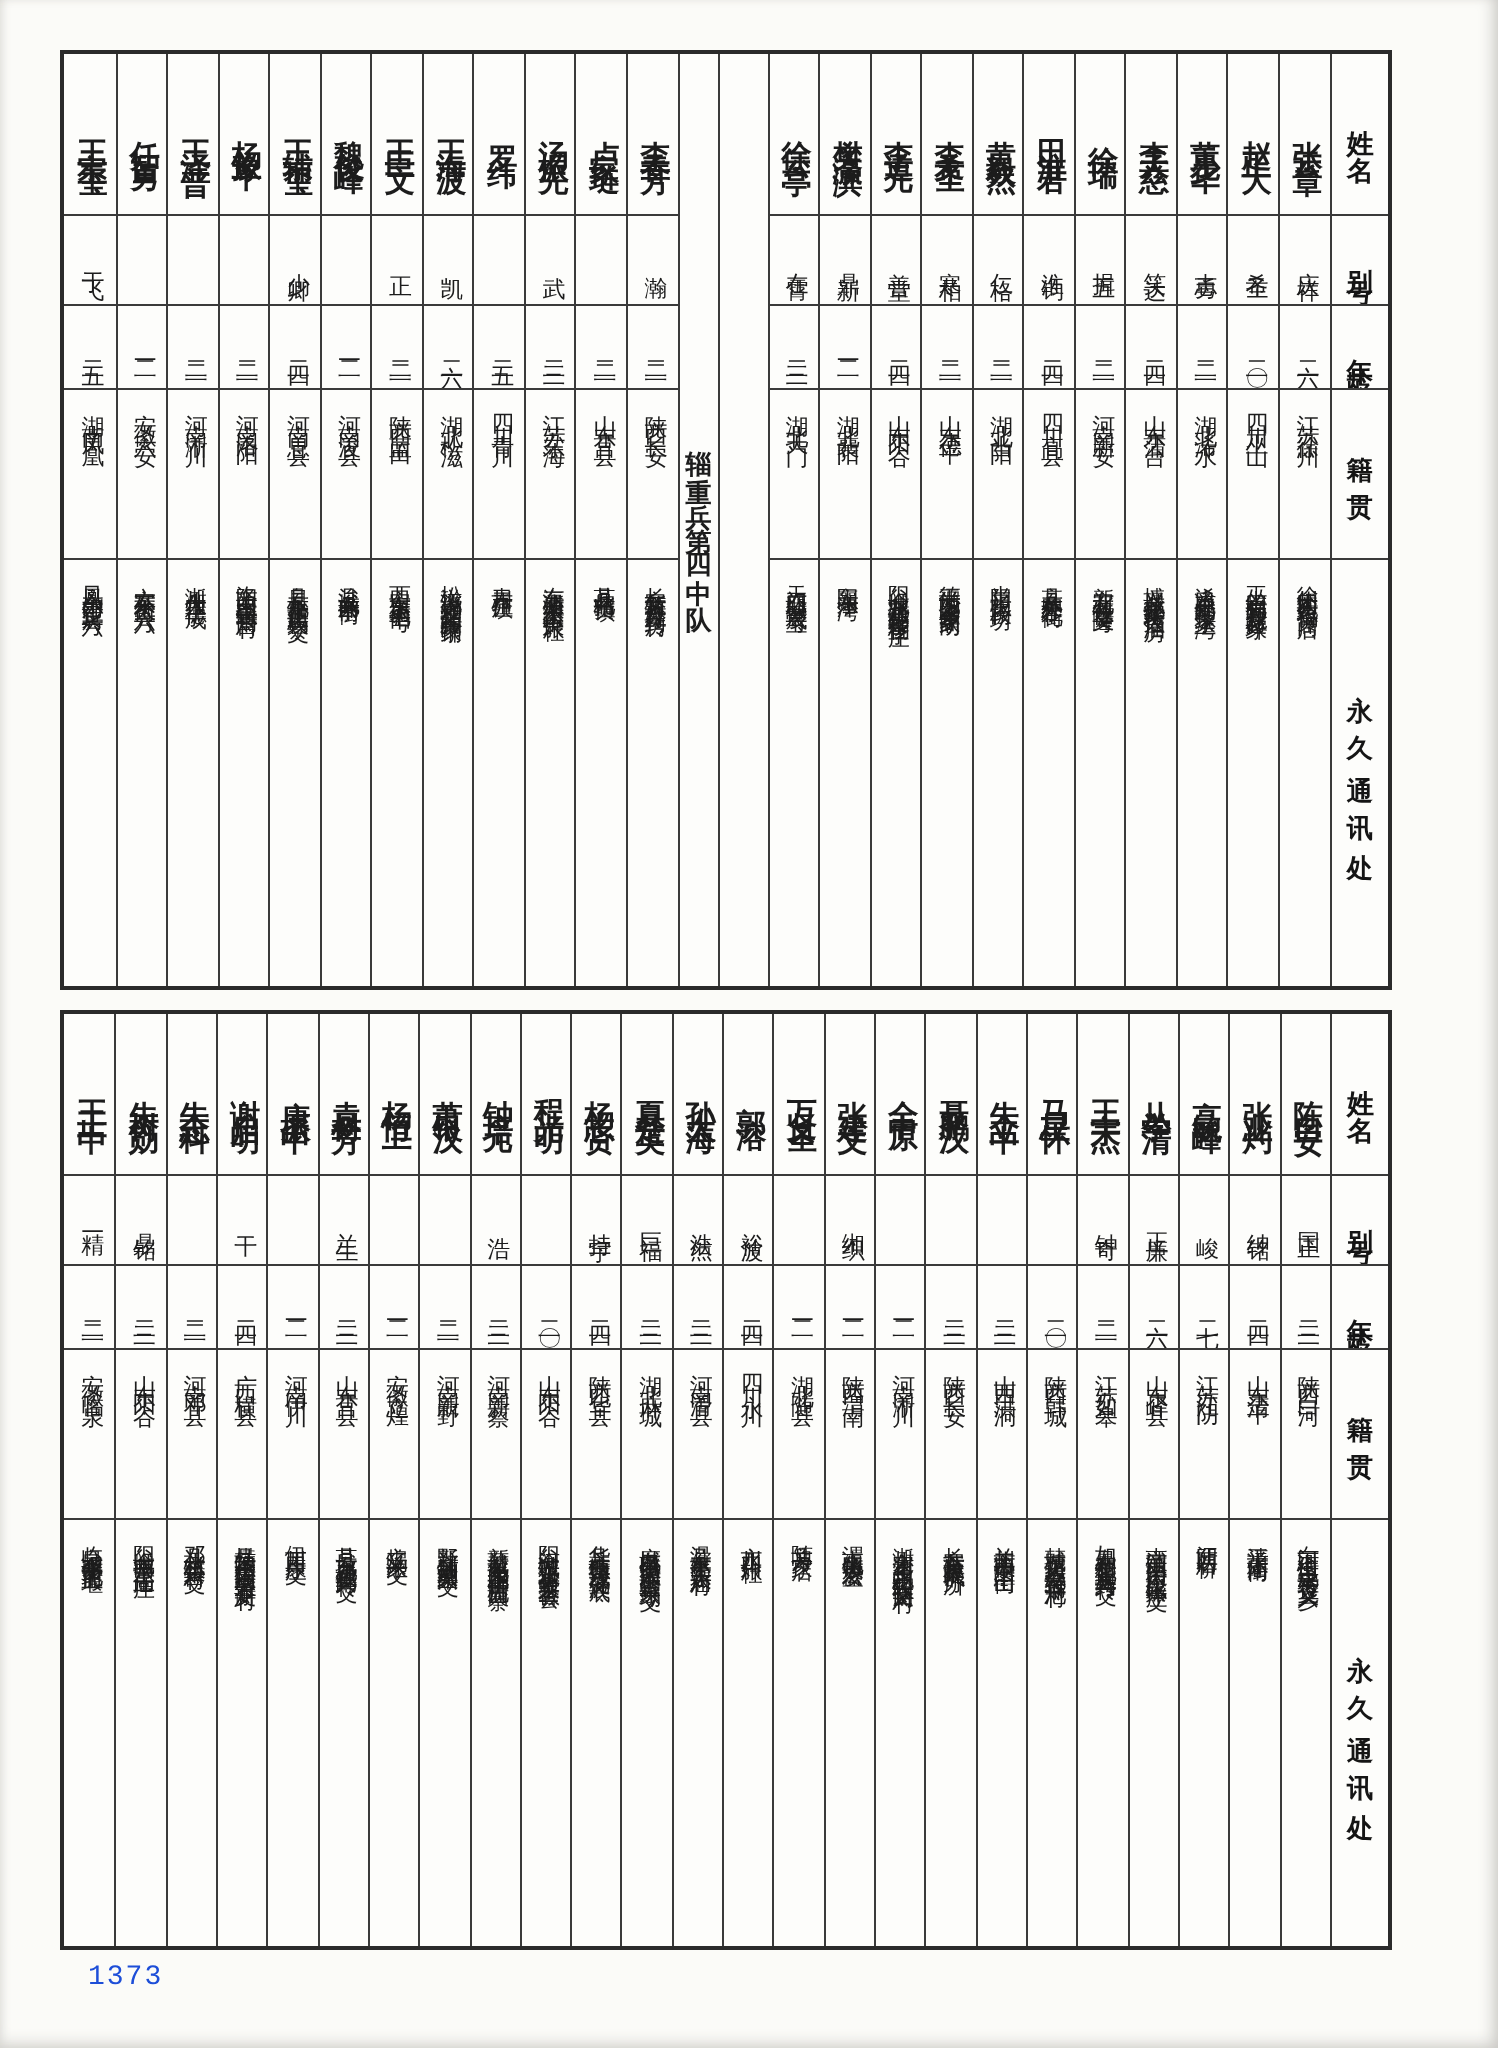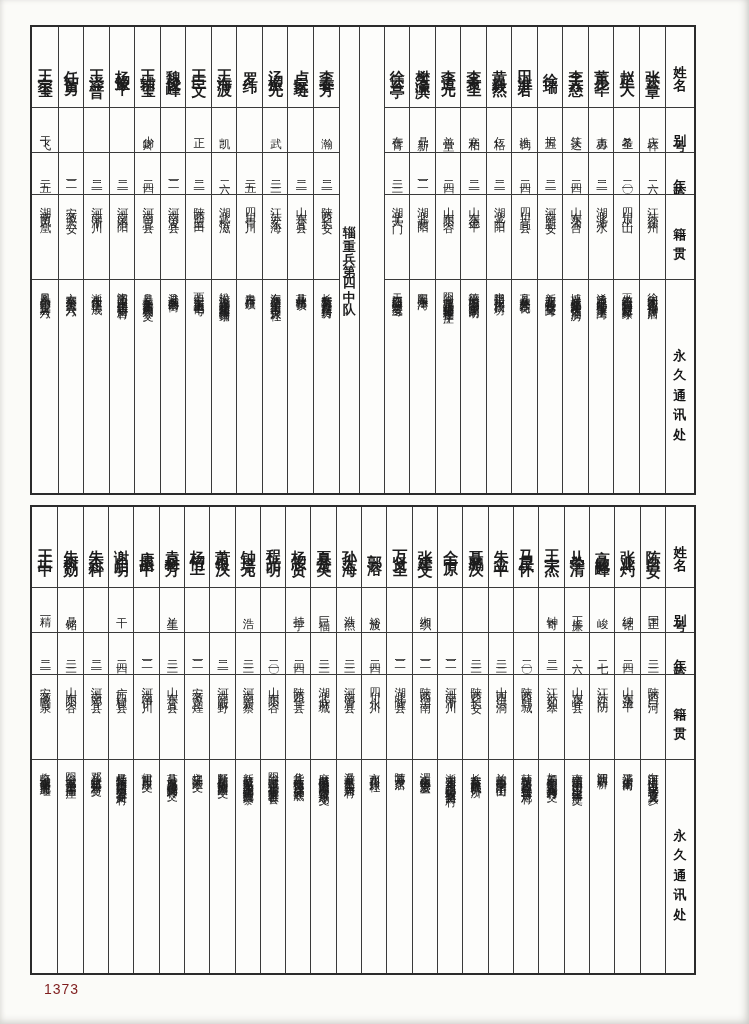--- a/index.html
+++ b/index.html
@@ -58,22 +58,22 @@
   .header-col{flex:1.18 1 29px;}
   .hdr{font-weight:bold;color:#151515;}
   .hdr-name{font-size:13.5px;letter-spacing:13px;}
   .hdr-alias{font-size:13px;letter-spacing:6px;}
   .hdr-age{font-size:13px;letter-spacing:5px;}
   .hdr-native{font-size:13px;letter-spacing:19px;}
   .hdr-addr{font-size:13px;letter-spacing:20px;}
   .header-col .native-cell,.header-col .addr-cell{align-items:center;padding-top:0;}
   .page-number{
     position:absolute;left:44px;top:981px;
-    font-size:14px;color:#7f1d1d;
-    font-family:Liberation Sans, sans-serif;
+    font-size:14px;color:#1d4ed8;
+    font-family:Liberation Mono, monospace;
     letter-spacing:1px;
   }
 </style>
 </head>
 <body>
 
 <div class="page">
   <div class="roster top">
       <div class="col person-col">
     <div class="cell name-cell">

